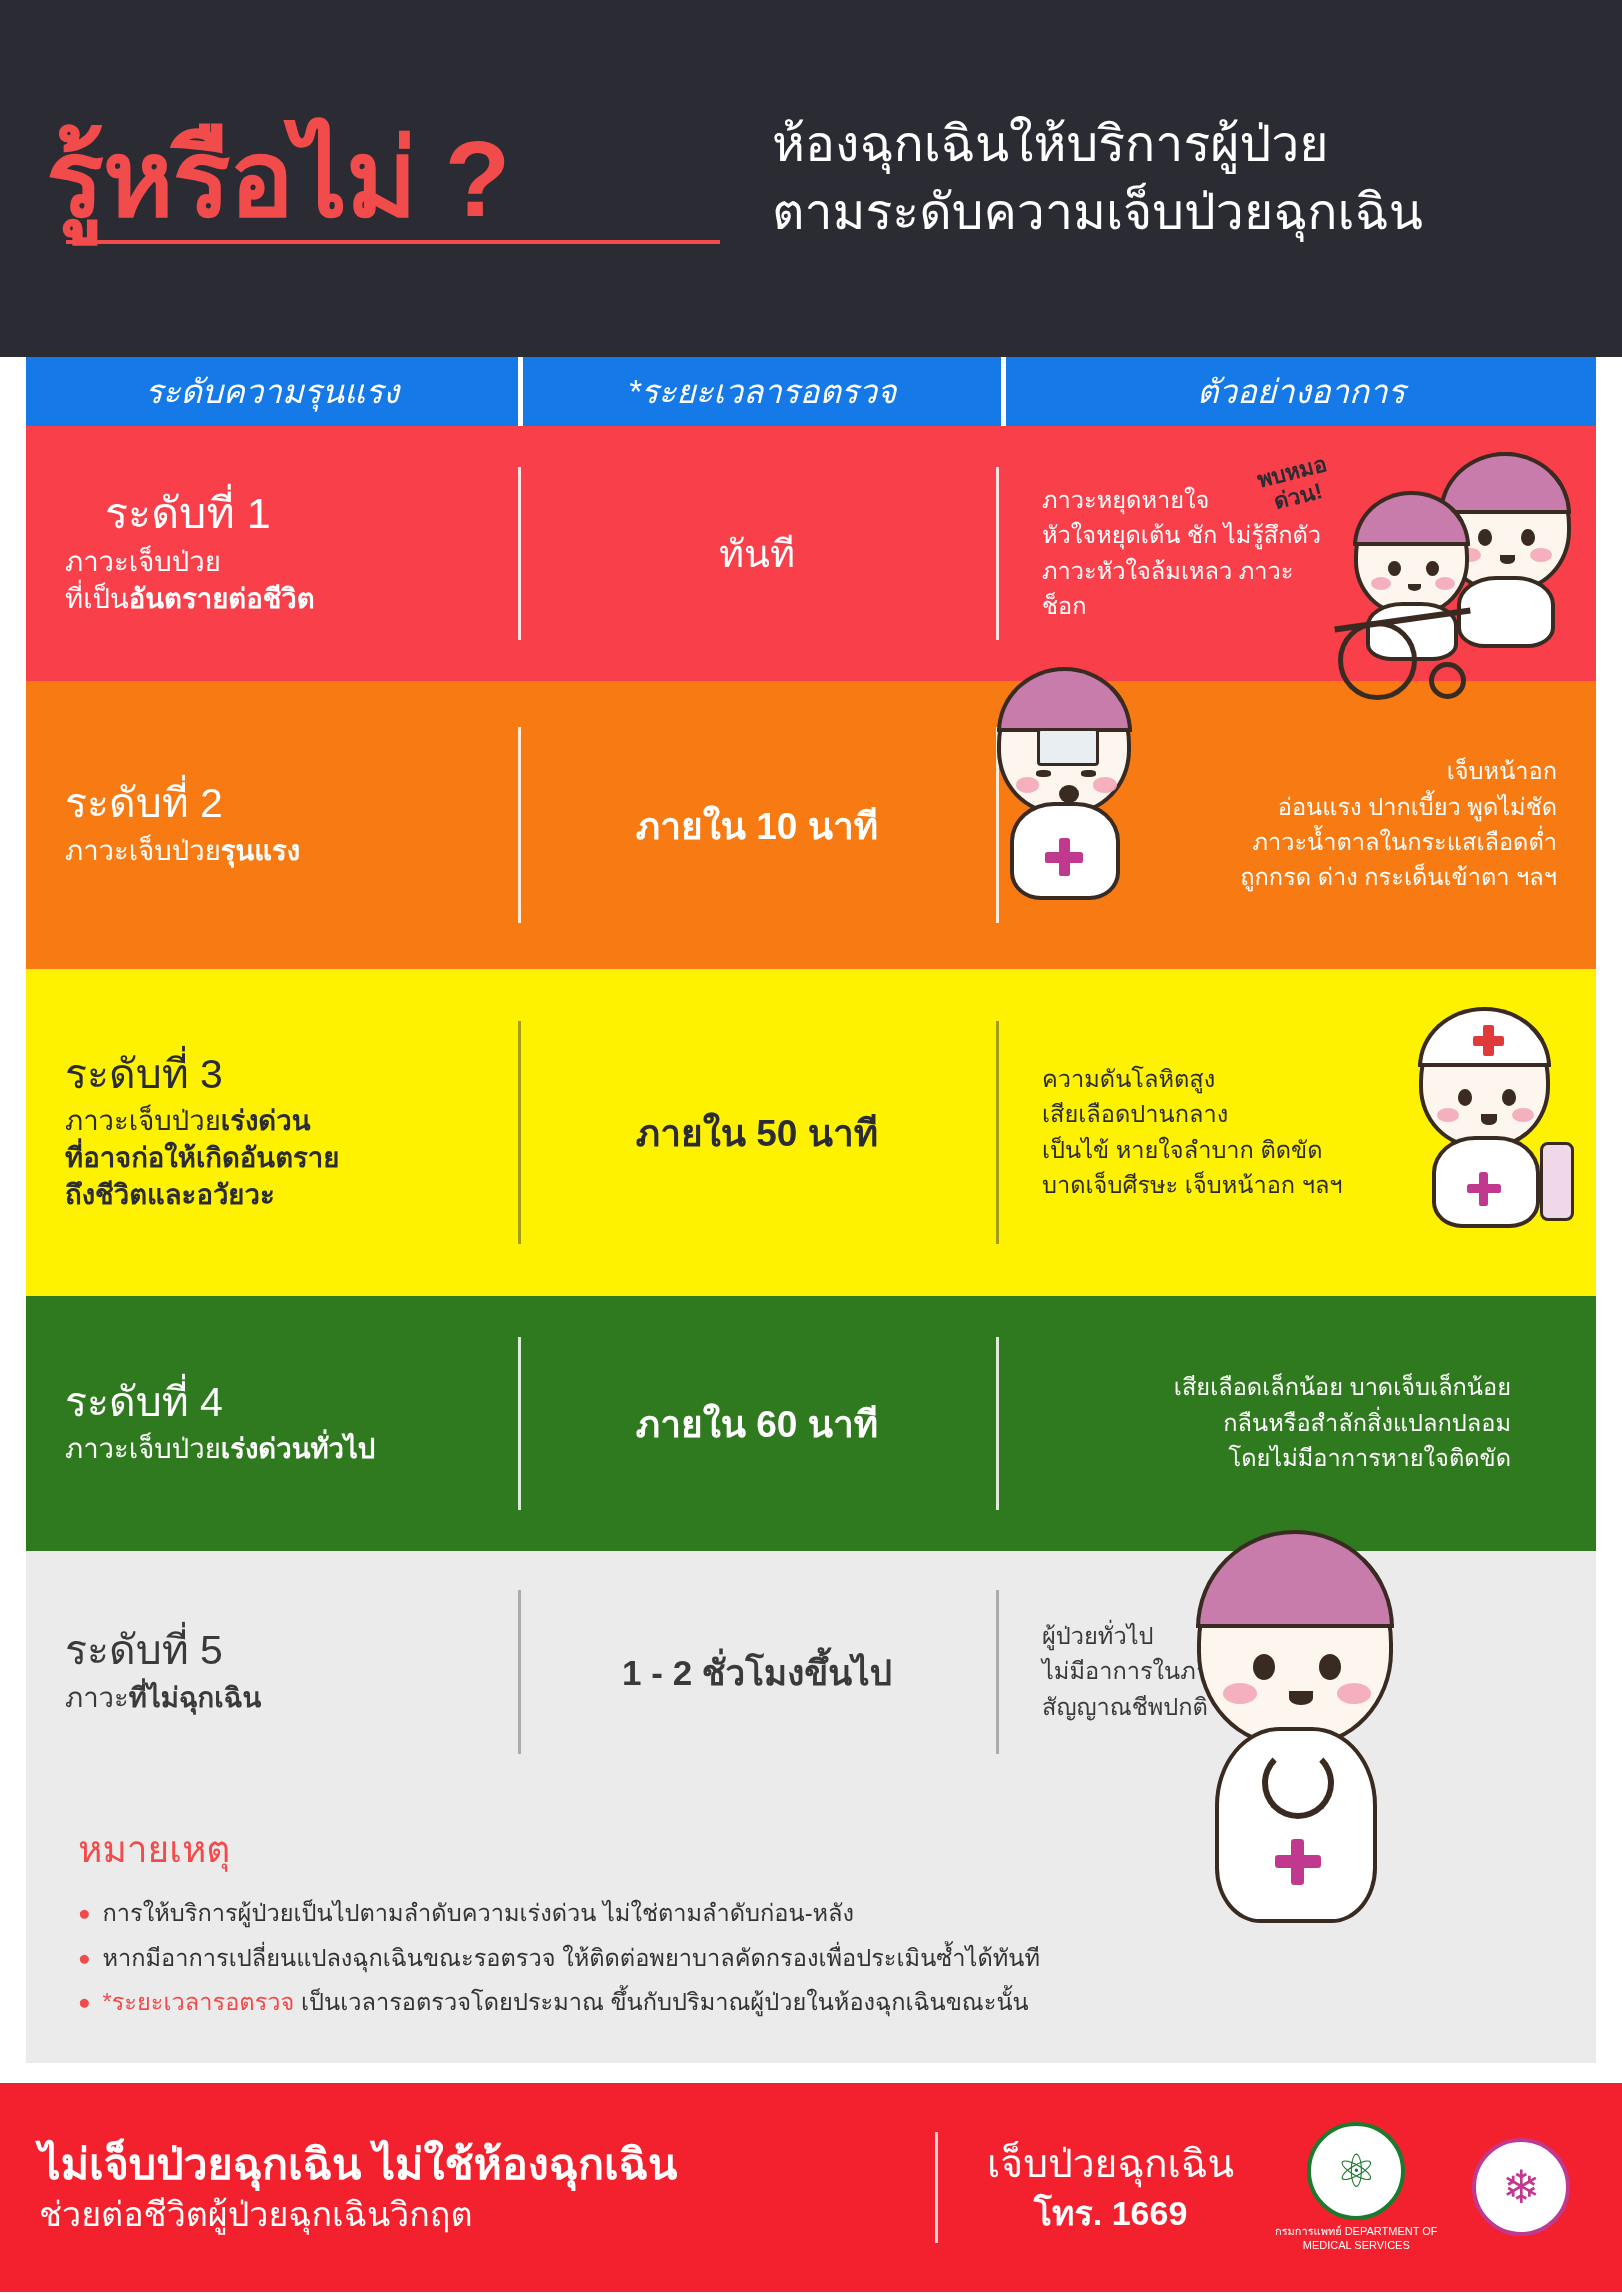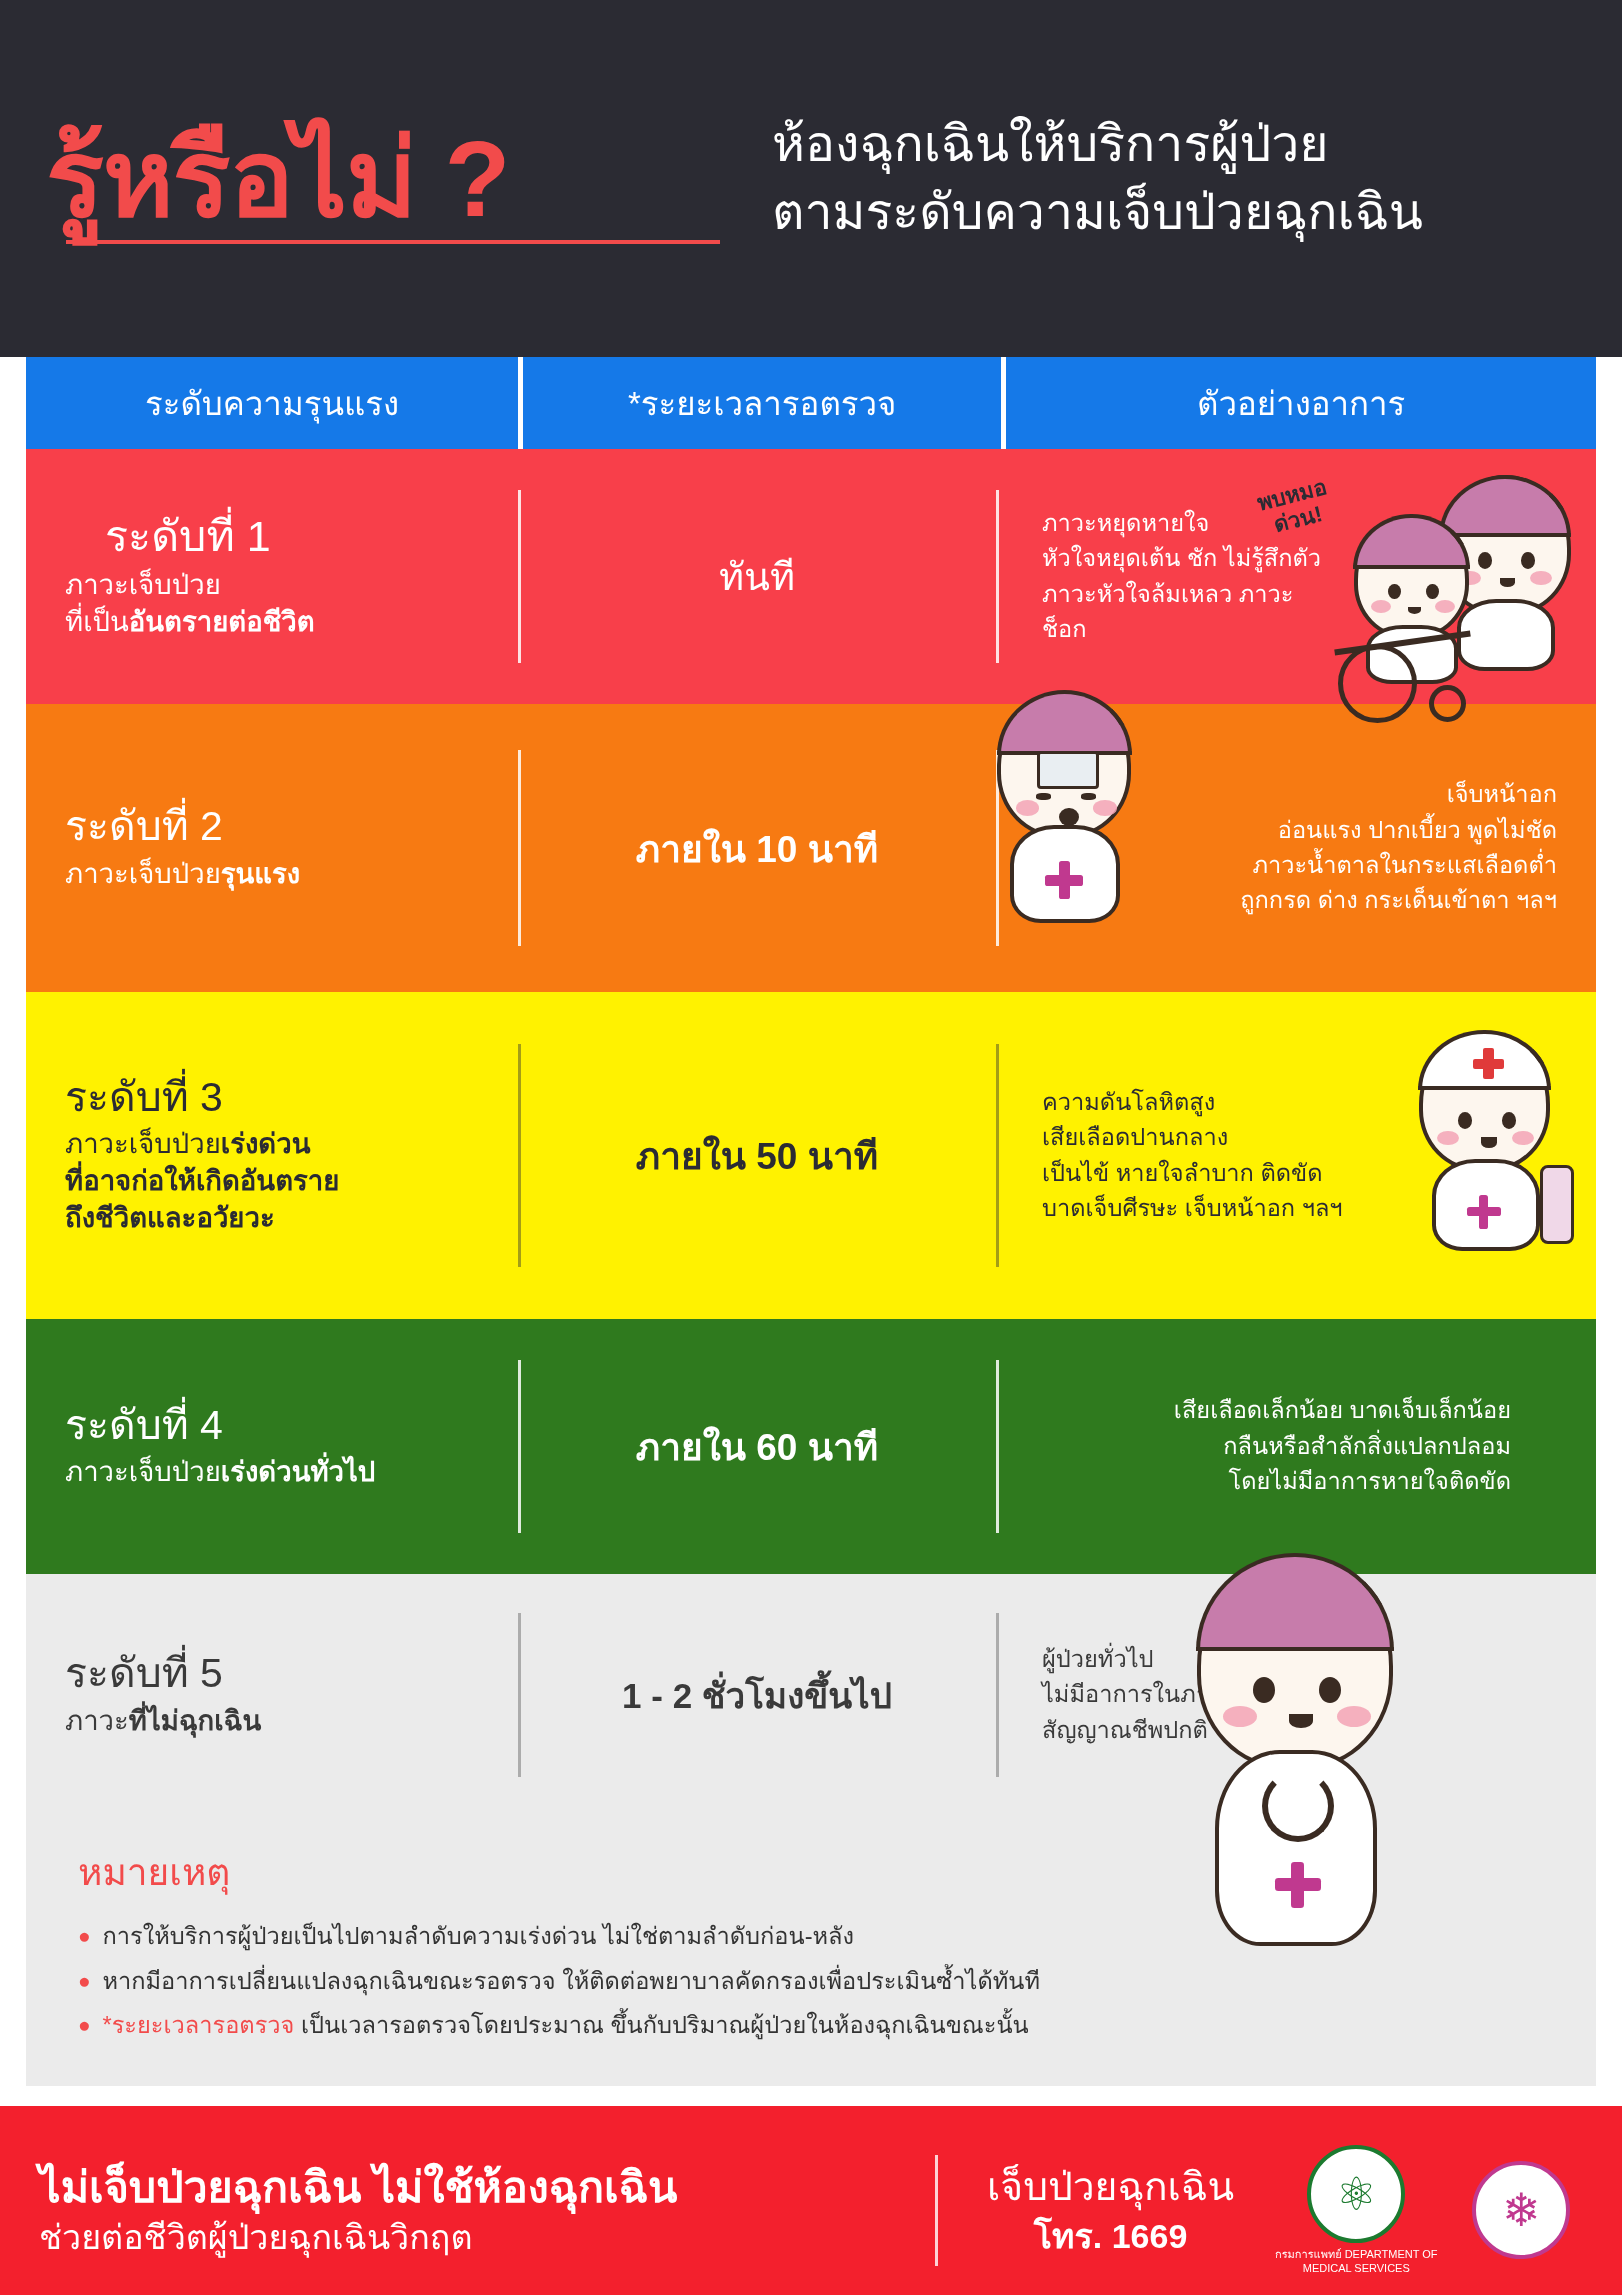--- a/index.html
+++ b/index.html
@@ -63,21 +63,22 @@
   .table {
     position: relative;
     width: 1623px;
   }
   .table-inner {
     margin: 0 26px;
     width: 1570px;
   }
   .thead {
     display: flex;
-    height: 92px;
+    height: 69px;
+    font-style: italic;
   }
   .th {
     background: #1579e8;
     color: #ffffff;
     font-size: 33px;
     display: flex;
     align-items: center;
     justify-content: center;
     margin-right: 5.2px;
   }

